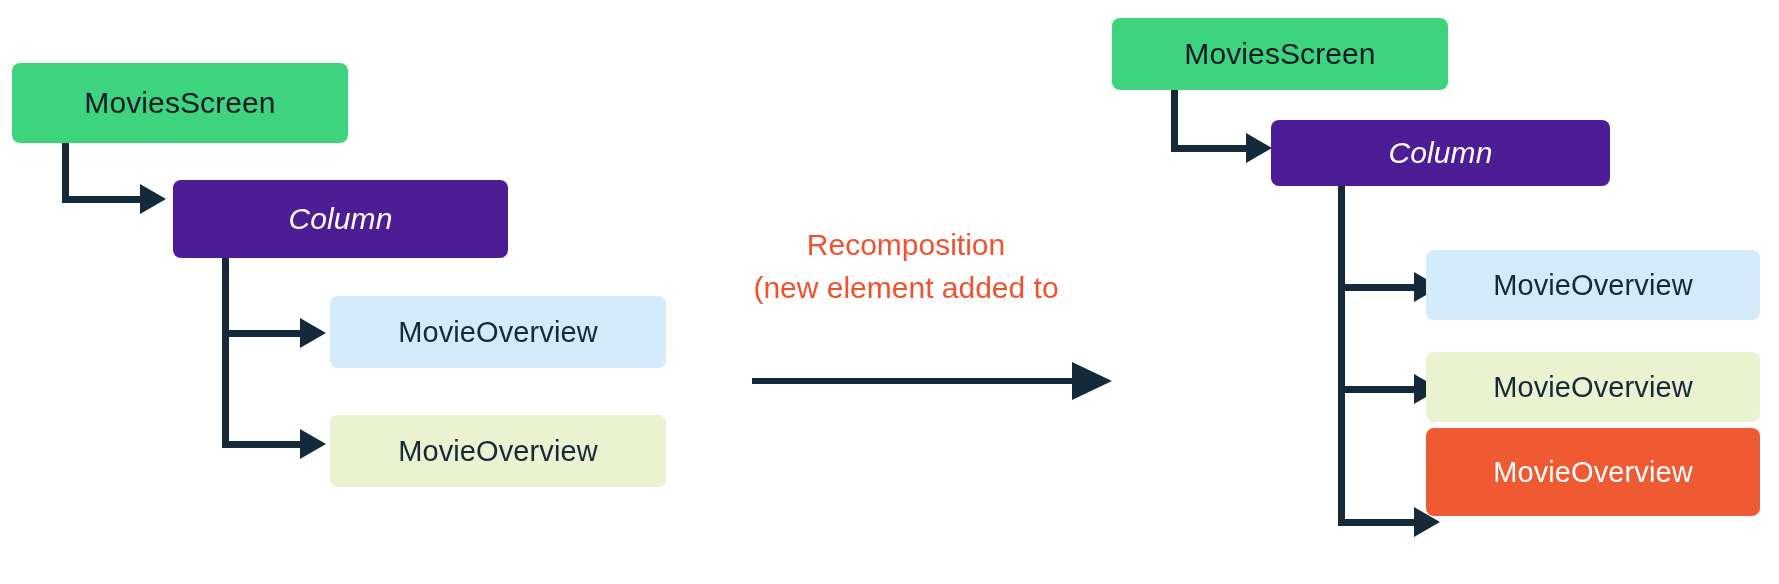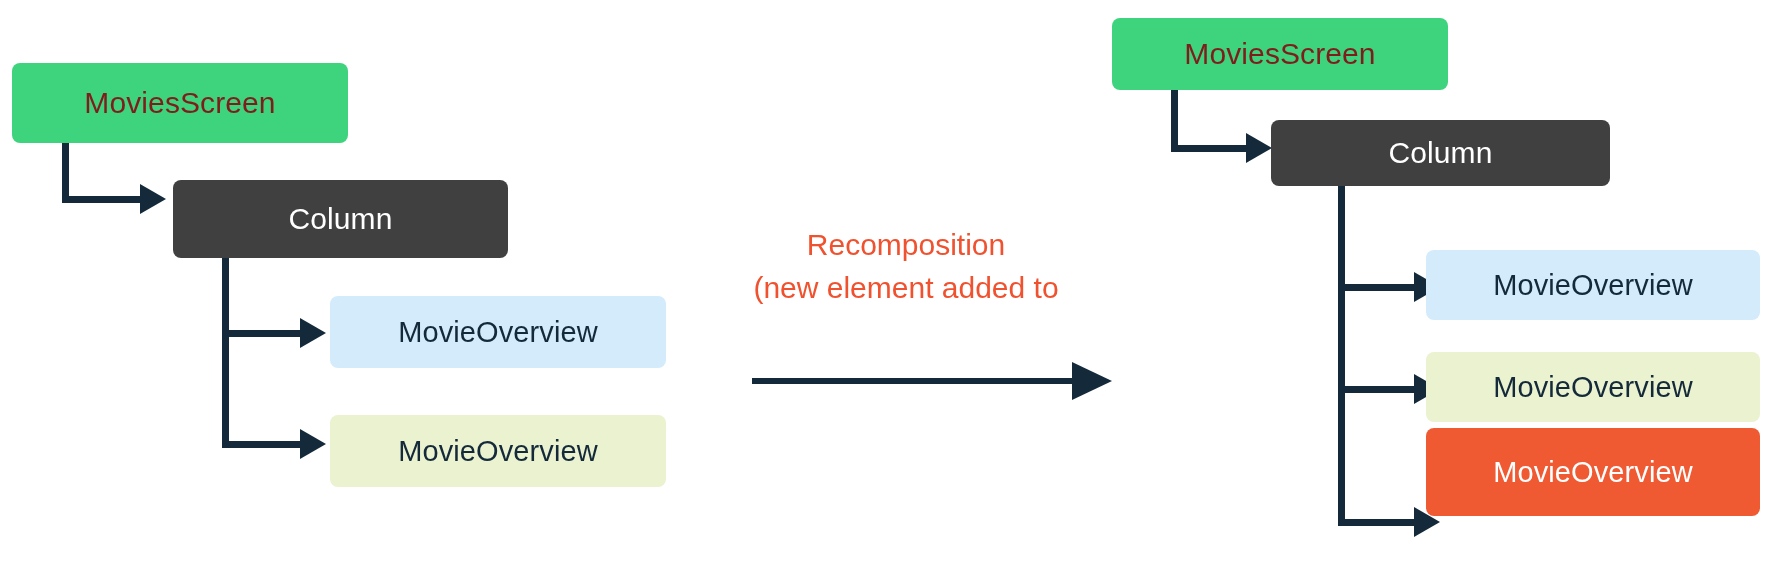--- a/index.html
+++ b/index.html
@@ -23,22 +23,22 @@
     position: absolute;
     box-sizing: border-box;
     display: flex;
     align-items: center;
     justify-content: center;
     border-radius: 8px;
     white-space: nowrap;
     letter-spacing: 0.1px;
   }
 
-  .node-green  { background: #3ed47e; color: #7f1d1d; }
-  .node-blue   { background: #404040; color: #ffffff; }
+  .node-green  { background: #3ed47e; color: #0f172a; }
+  .node-blue   { background: #4c1d95; color: #ffffff; font-style: italic; }
   .node-lblue  { background: #d3ebfb; color: #14293a; }
   .node-lgreen { background: #ebf2cf; color: #14293a; }
   .node-orange { background: #f05a33; color: #ffffff; }
 
   .conn {
     position: absolute;
     background: #14293a;
   }
   .conn-v { width: 7px; }
   .conn-h { height: 7px; }

